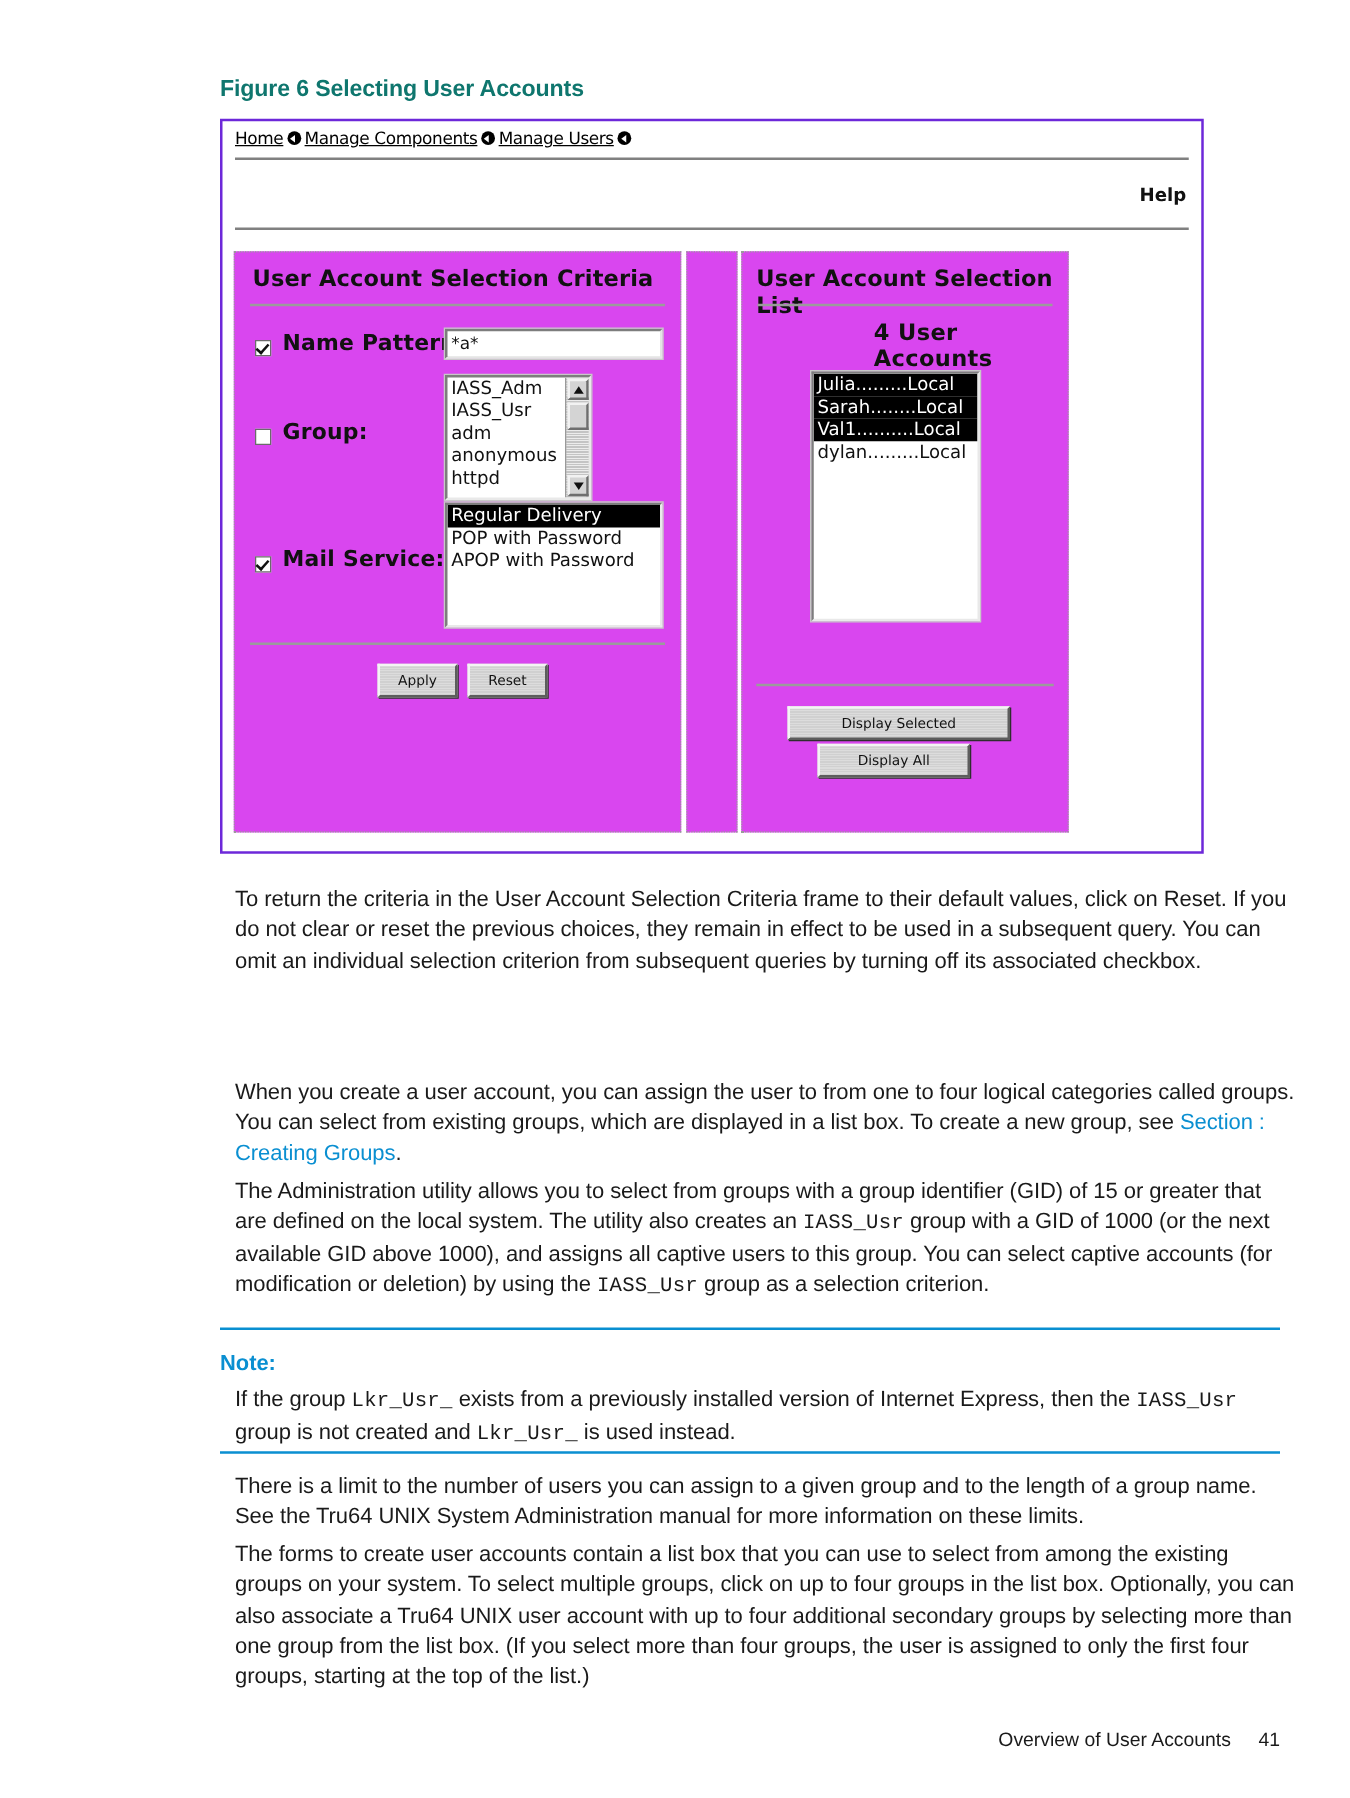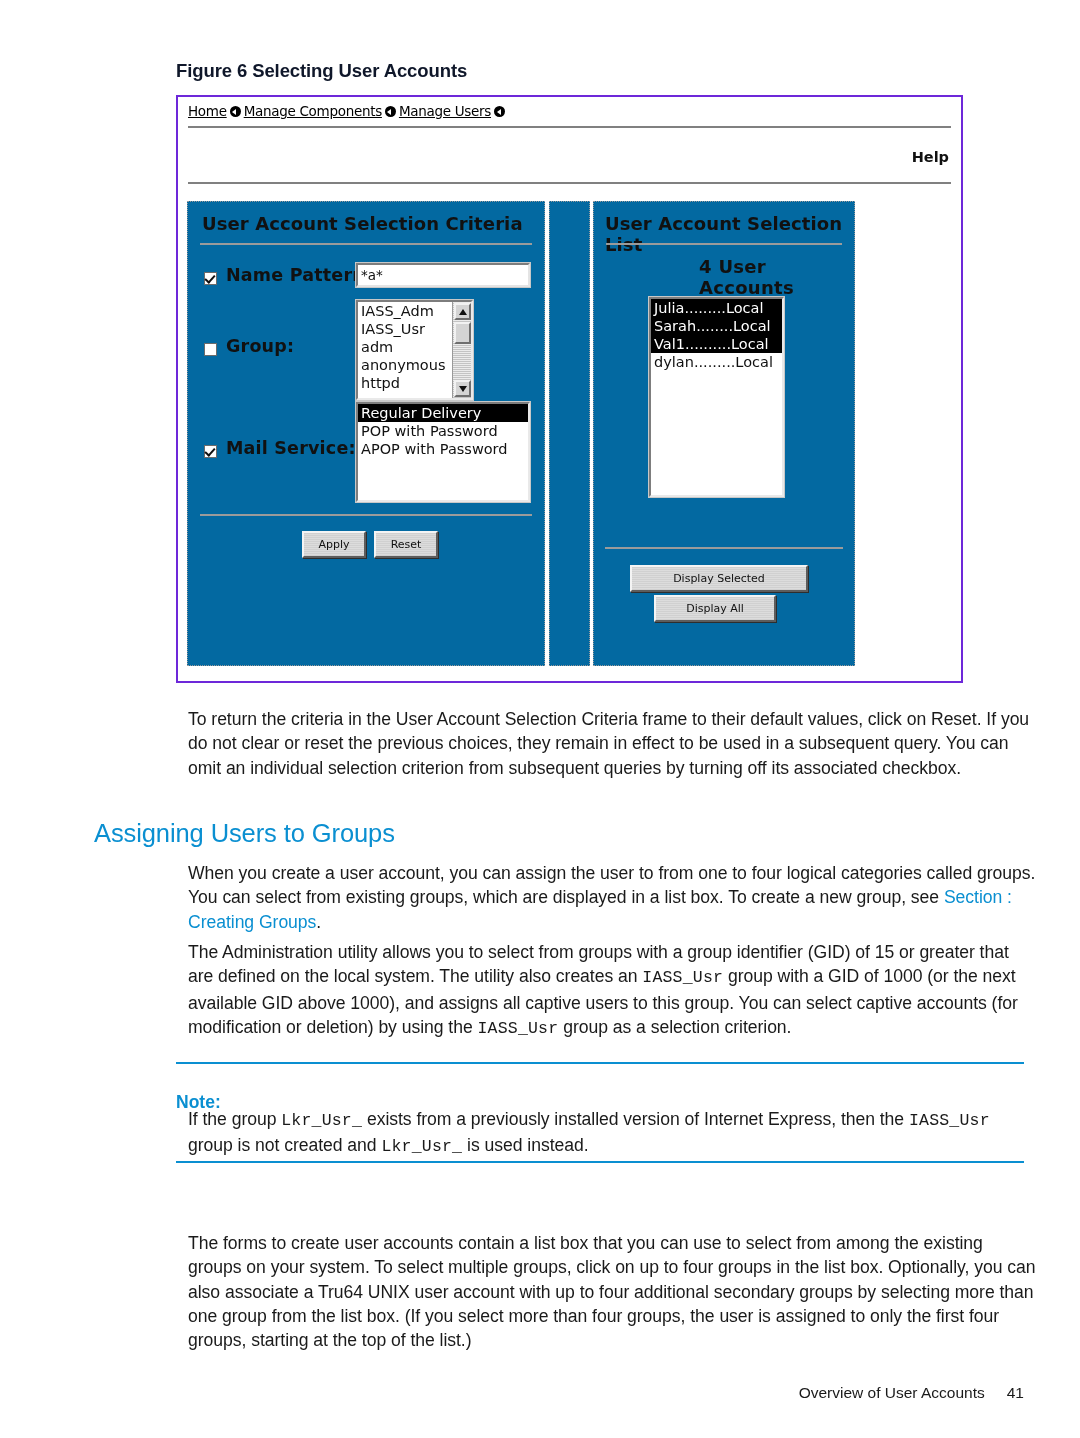--- a/index.html
+++ b/index.html
@@ -22,21 +22,21 @@
     left: 0; top: 0;
     width: 1080px; height: 1438px;
   }
 
   .fig-caption {
     position: absolute;
     left: 176px;
     top: 60px;
     font-size: 18.5px;
     font-weight: bold;
-    color: #0f172a;
+    color: #0f766e;
     letter-spacing: -0.1px;
     white-space: nowrap;
   }
   .fig-caption .fig-num { margin-right: 5px; }
 
   
   .shot {
     position: absolute;
     left: 176px;
     top: 95px;
@@ -111,21 +111,21 @@
     top: 52px;
     font-size: 14.5px;
     font-weight: bold;
     color: #111;
   }
 
   
   .panel {
     position: absolute;
     border: 1px dotted #9a9a9a;
-    background: #0369a1;
+    background: #d946ef;
     box-sizing: border-box;
   }
   .panel-left  { left: 9px;   top: 104px; width: 358px; height: 465px; }
   .panel-mid   { left: 371px; top: 104px; width: 41px;  height: 465px; }
   .panel-right { left: 415px; top: 104px; width: 262px; height: 465px; }
 
   .panel-heading {
     position: absolute;
     font-size: 18px;
     font-weight: bold;
@@ -324,21 +324,20 @@
     width: 848px;
     height: 1.6px;
     background: #0a8fd1;
   }
   .note-label {
     position: absolute;
     left: 176px;
     font-size: 17.5px;
     font-weight: bold;
     color: #0a8fd1;
-    margin-top: 12px;
   }
 
   .footer {
     position: absolute;
     right: 56px;
     bottom: 36px;
     font-size: 15.5px;
     color: #1a1a1a;
     white-space: nowrap;
   }
@@ -423,37 +422,37 @@
 
       <div class="div-rule" style="left:11px; right:11px; top:345px;"></div>
 
       <div class="btn" style="left:36px; top:363px; width:178px; height:27px;">Display Selected</div>
       <div class="btn" style="left:60px; top:393px; width:122px; height:27px;">Display All</div>
     </div>
   </div>
 
   <div class="doc-p" style="top:707px;">To return the criteria in the User Account Selection Criteria frame to their default values, click on Reset. If you do not clear or reset the previous choices, they remain in effect to be used in a subsequent query. You can omit an individual selection criterion from subsequent queries by turning off its associated checkbox.</div>
 
-  <h1 class="h1-blue" style="top:819px;">Assigning Users to Groups</h1>
 
   <div class="doc-p" style="top:861px;">
     <span>When you create a user account, you can assign the user to from one to four logical categories called groups. You can select from existing groups, which are displayed in a list box. To create a new group, see </span><span class="lnk">Section : Creating Groups</span><span>.</span>
   </div>
 
   <div class="doc-p" style="top:940px;">
     <span>The Administration utility allows you to select from groups with a group identifier (GID) of 15 or greater that are defined on the local system. The utility also creates an </span><span class="mono">IASS_Usr</span><span> group with a GID of 1000 (or the next available GID above 1000), and assigns all captive users to this group. You can select captive accounts (for modification or deletion) by using the </span><span class="mono">IASS_Usr</span><span> group as a selection criterion.</span>
   </div>
 
   <div class="note-rule" style="top:1062px;"></div>
   <div class="note-label" style="top:1080px;">Note:</div>
   <div class="doc-p" style="top:1107px;">
     <span>If the group </span><span class="mono">Lkr_Usr_</span><span> exists from a previously installed version of Internet Express, then the </span><span class="mono">IASS_Usr</span><span> group is not created and </span><span class="mono">Lkr_Usr_</span><span> is used instead.</span>
   </div>
   <div class="note-rule" style="top:1161px;"></div>
 
+  <div class="doc-p" style="top:1176px;">There is a limit to the number of users you can assign to a given group and to the length of a group name. See the Tru64 UNIX System Administration manual for more information on these limits.</div>
 
   <div class="doc-p" style="top:1231px;">The forms to create user accounts contain a list box that you can use to select from among the existing groups on your system. To select multiple groups, click on up to four groups in the list box. Optionally, you can also associate a Tru64 UNIX user account with up to four additional secondary groups by selecting more than one group from the list box. (If you select more than four groups, the user is assigned to only the first four groups, starting at the top of the list.)</div>
 
   <div class="footer">
     <span>Overview of User Accounts</span><span class="pg">41</span>
   </div>
 
 </div>
 
 </body></html>

